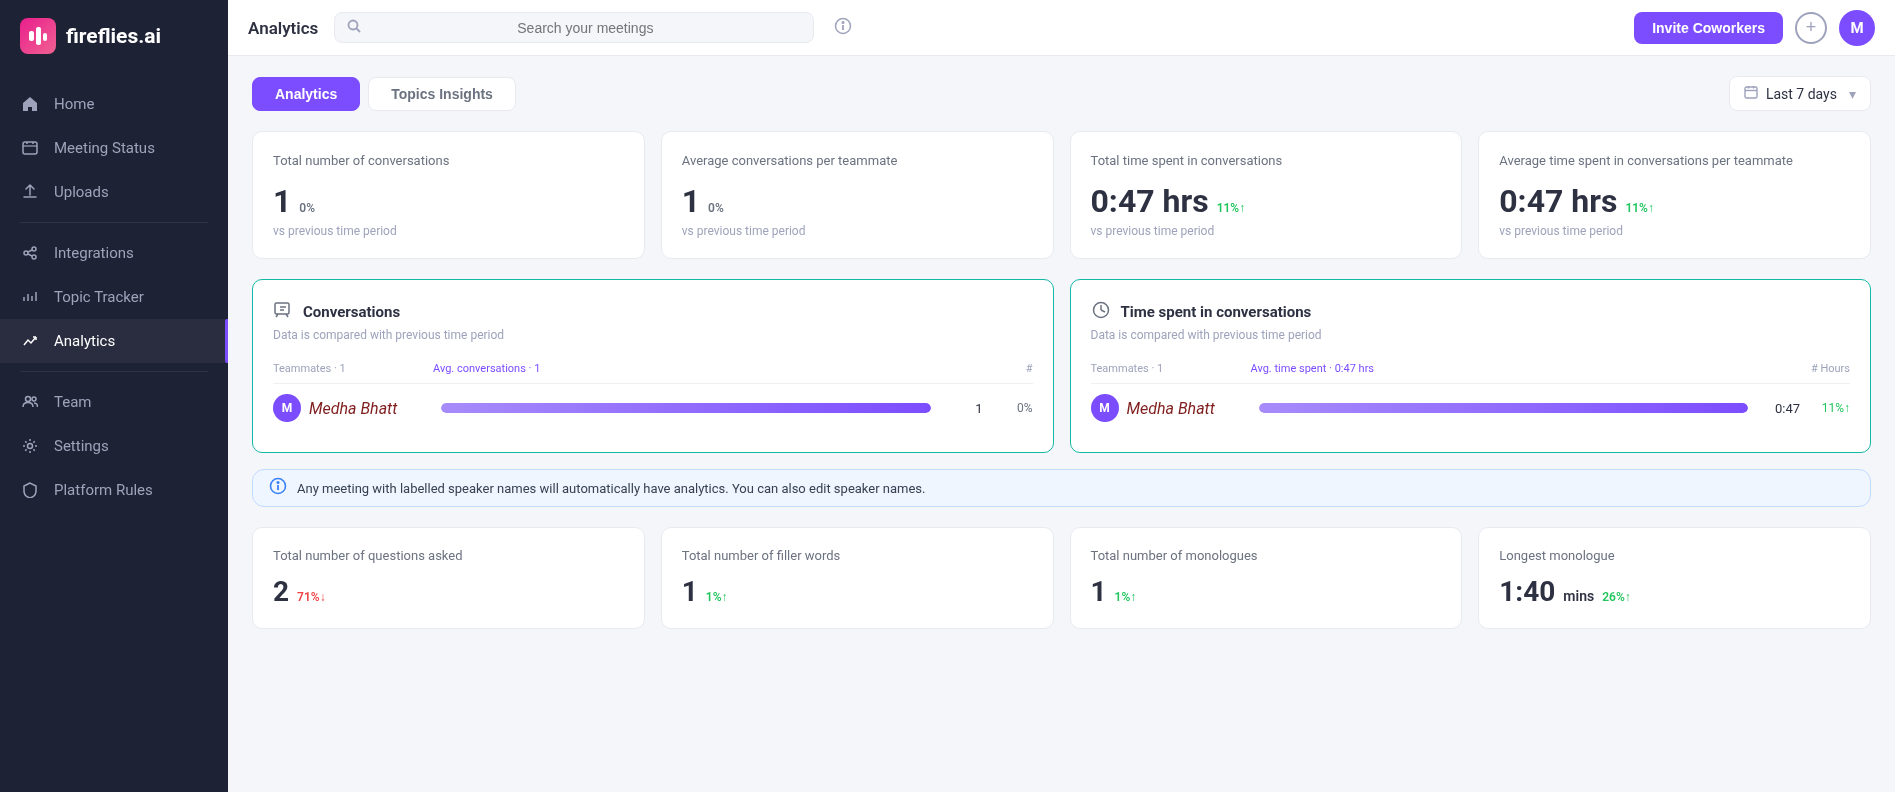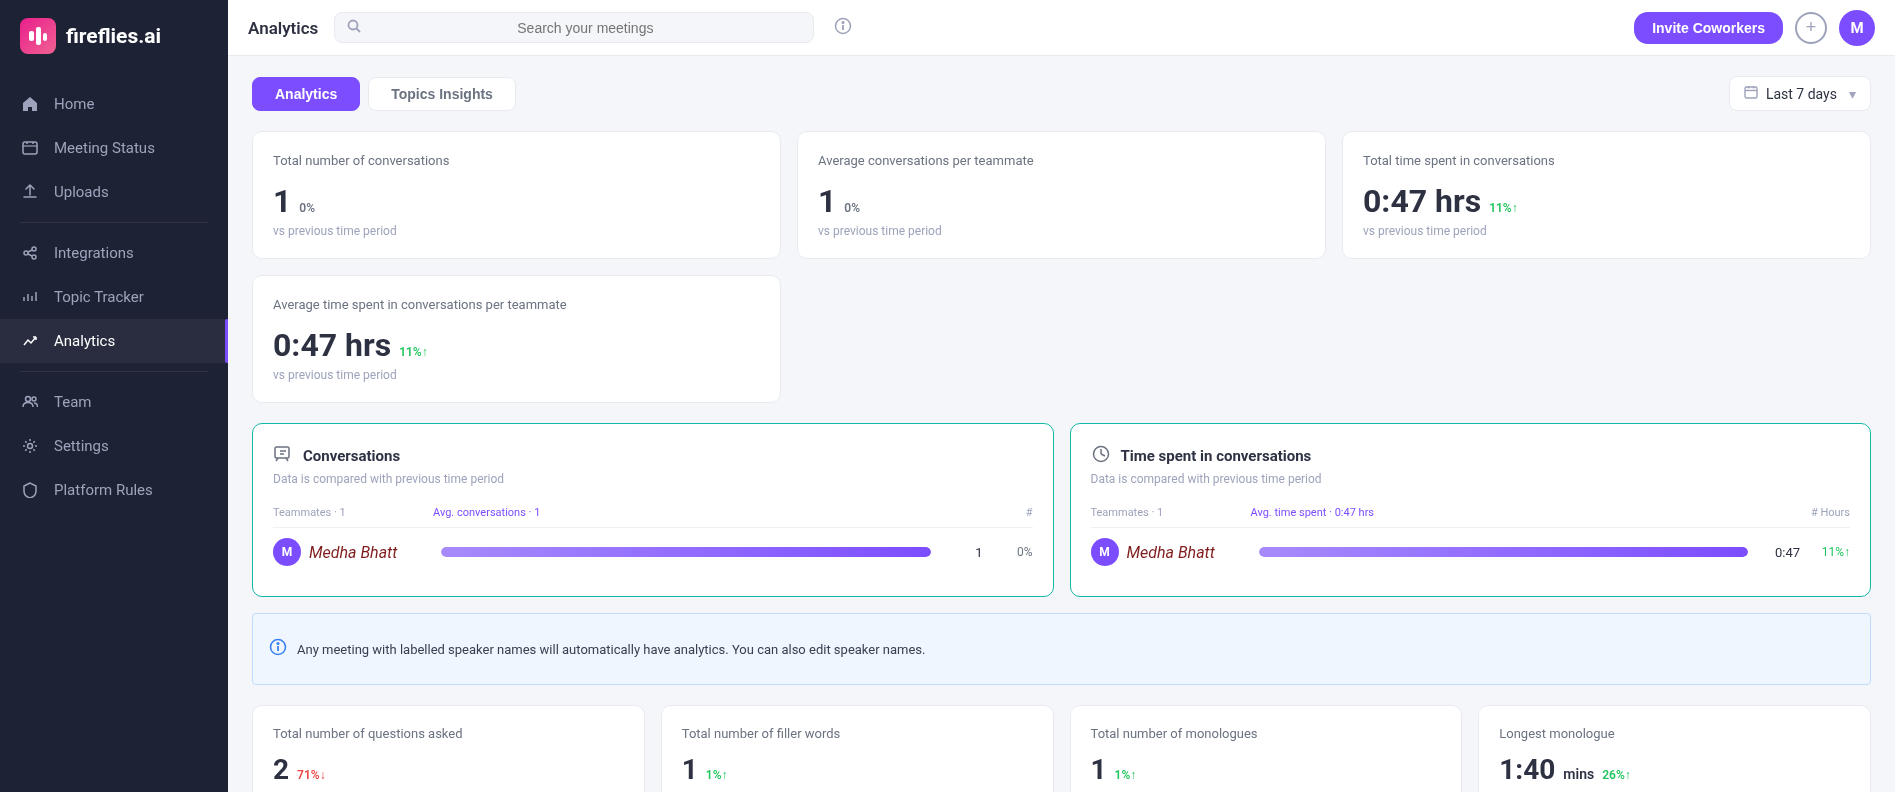--- a/index.html
+++ b/index.html
@@ -130,21 +130,21 @@
     .header-right {
       display: flex;
       align-items: center;
       gap: 12px;
       margin-left: auto;
     }
     .invite-btn {
       background: #7c4dff;
       color: #fff;
       border: none;
-      border-radius: 14px;
+      border-radius: 8px;
       padding: 8px 18px;
       font-size: 14px;
       font-weight: 600;
       cursor: pointer;
     }
     .add-btn {
       width: 32px;
       height: 32px;
       border: 2px solid #9ea3bb;
       border-radius: 50%;
@@ -213,21 +213,21 @@
       background: #fff;
       cursor: pointer;
       font-size: 14px;
       color: #2d3142;
     }
     .date-filter-icon { color: #9ea3bb; font-size: 14px; }
 
     
     .stat-cards {
       display: grid;
-      grid-template-columns: repeat(3, 1fr);
+      grid-template-columns: repeat(4, 1fr);
       gap: 16px;
       margin-bottom: 20px;
     }
     .stat-card {
       background: #fff;
       border-radius: 10px;
       padding: 20px;
       border: 1px solid #e8eaf0;
     }
     .stat-card-title {
@@ -350,22 +350,22 @@
       width: 50px;
       text-align: right;
       font-size: 12px;
       color: #22c55e;
     }
 
     
     .info-banner {
       background: #eff6ff;
       border: 1px solid #bfdbfe;
-      border-radius: 4px;
-      padding: 24px 16px;
+      border-radius: 12px;
+      padding: 7px 16px;
       display: flex;
       align-items: center;
       gap: 10px;
       margin-bottom: 20px;
       font-size: 13px;
       color: #374151;
     }
     .info-banner-icon {
       color: #3b82f6;
       font-size: 16px;

